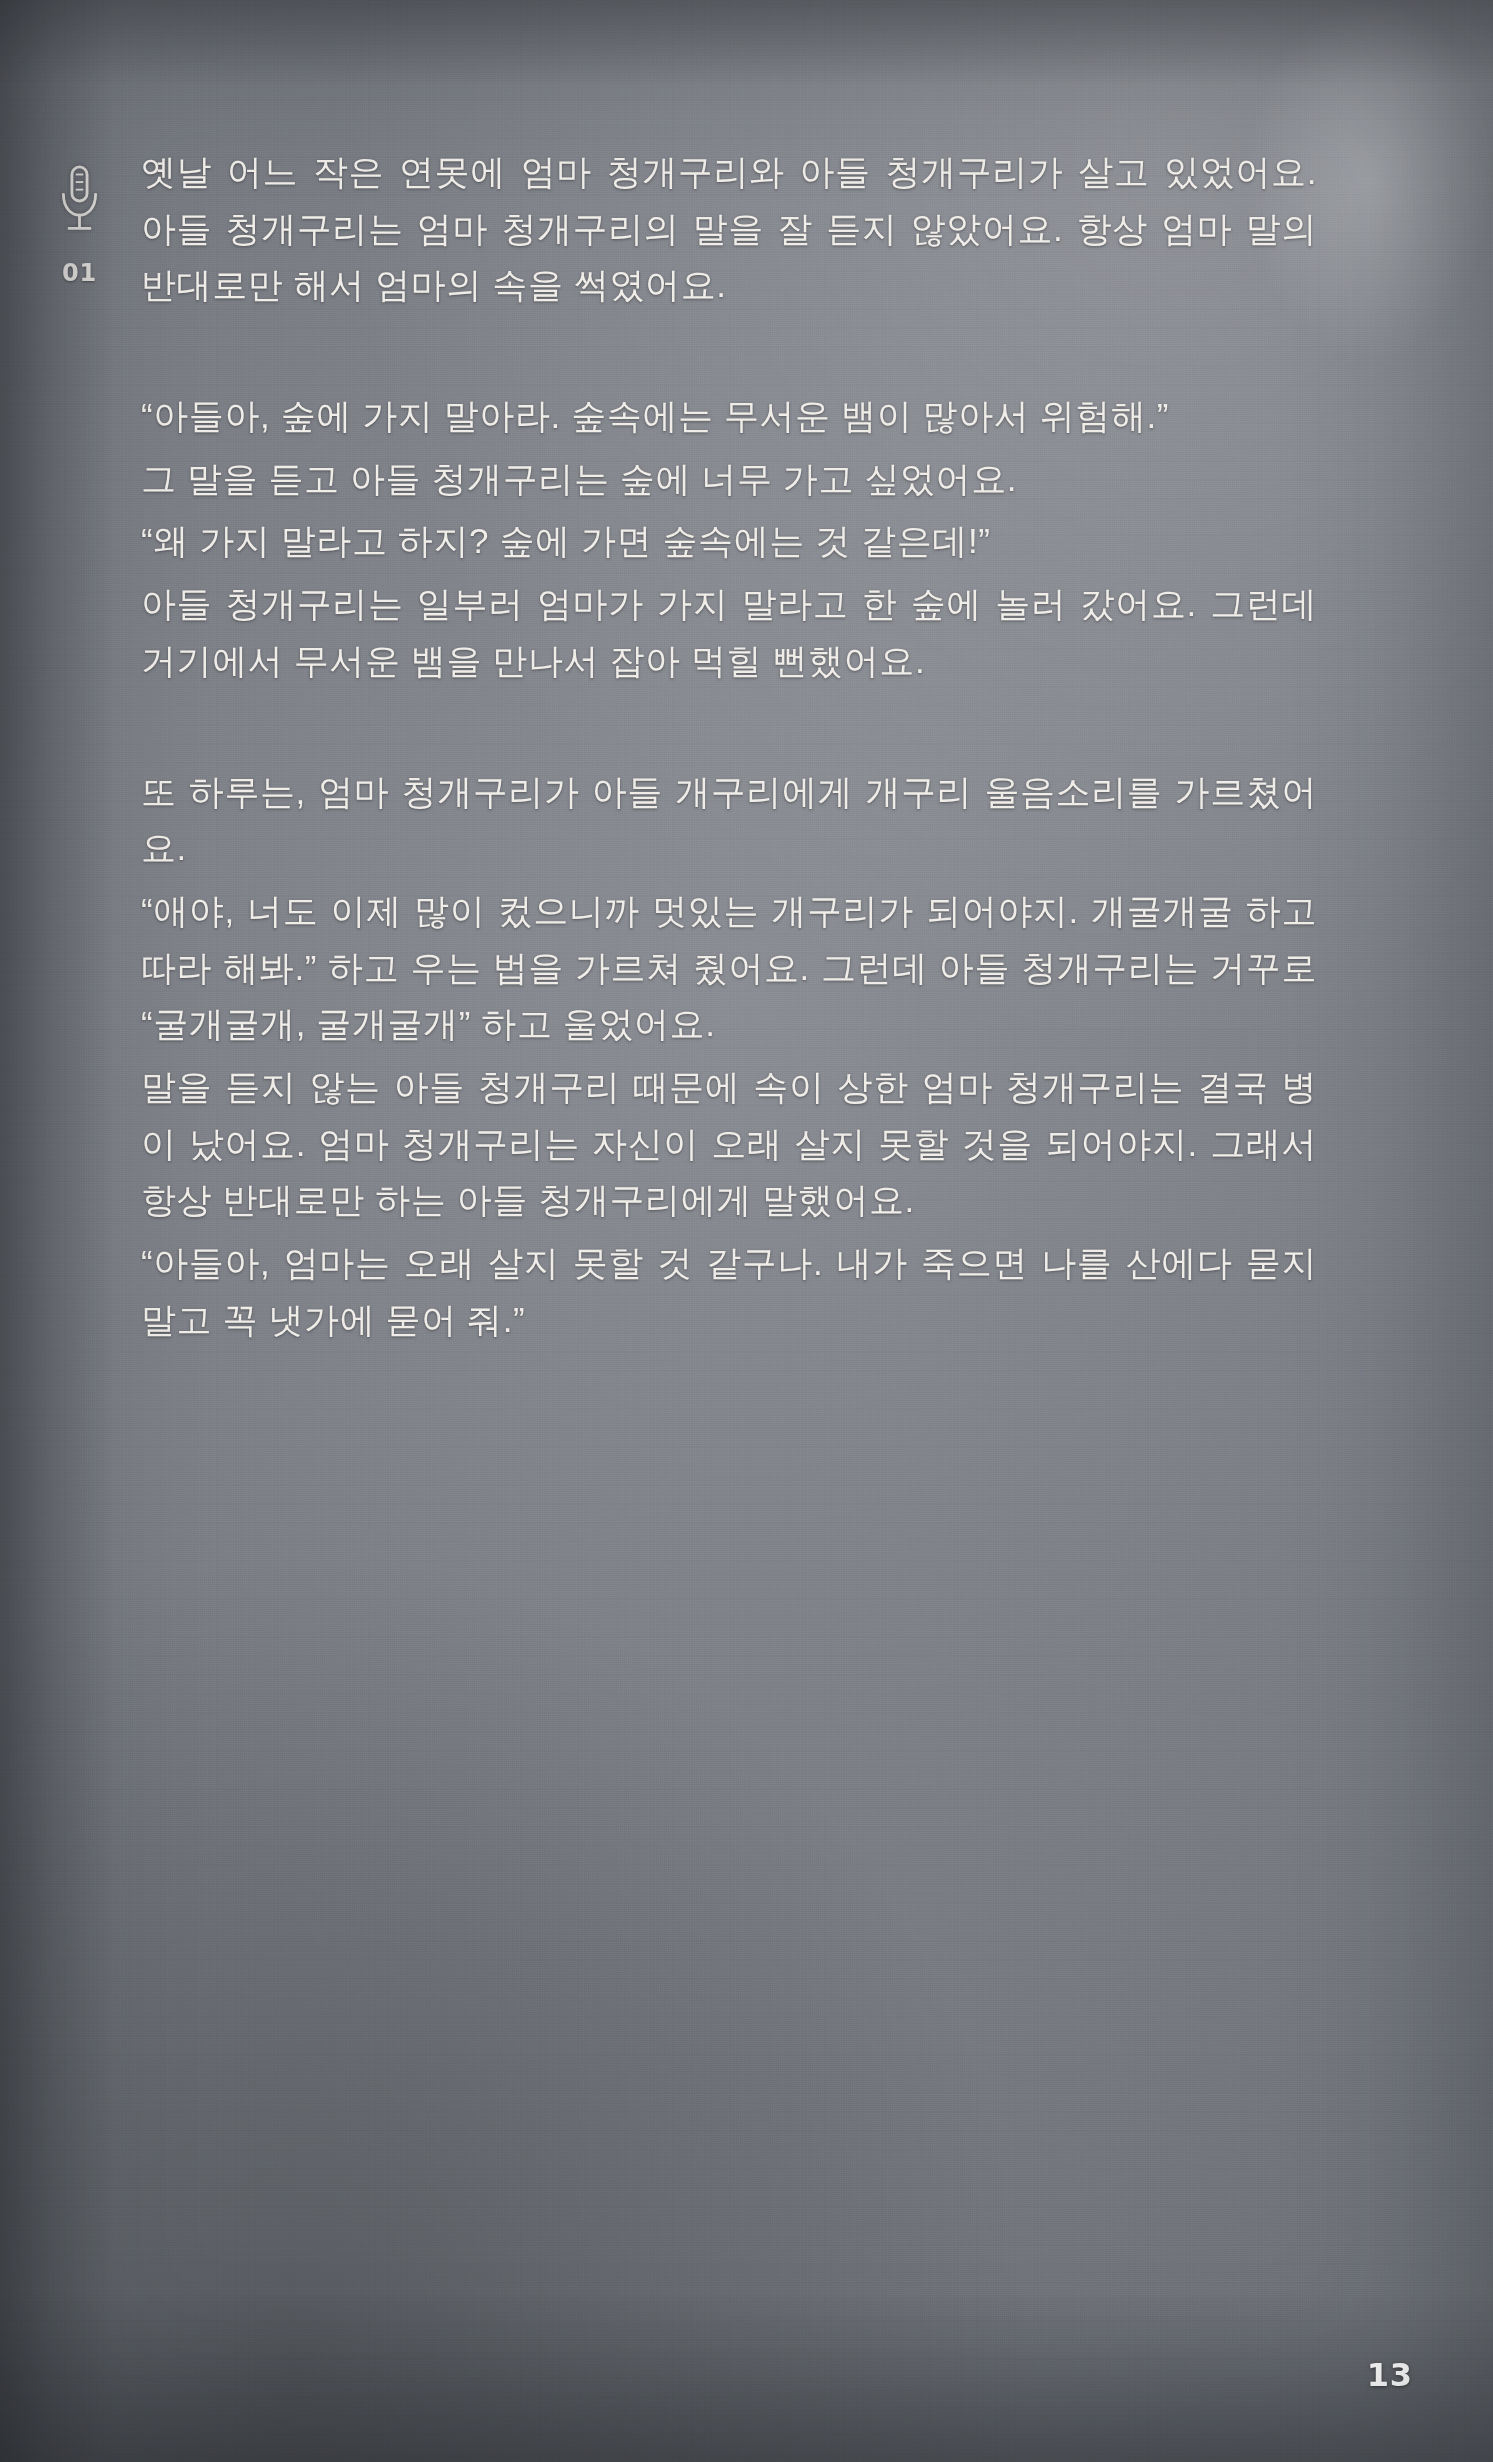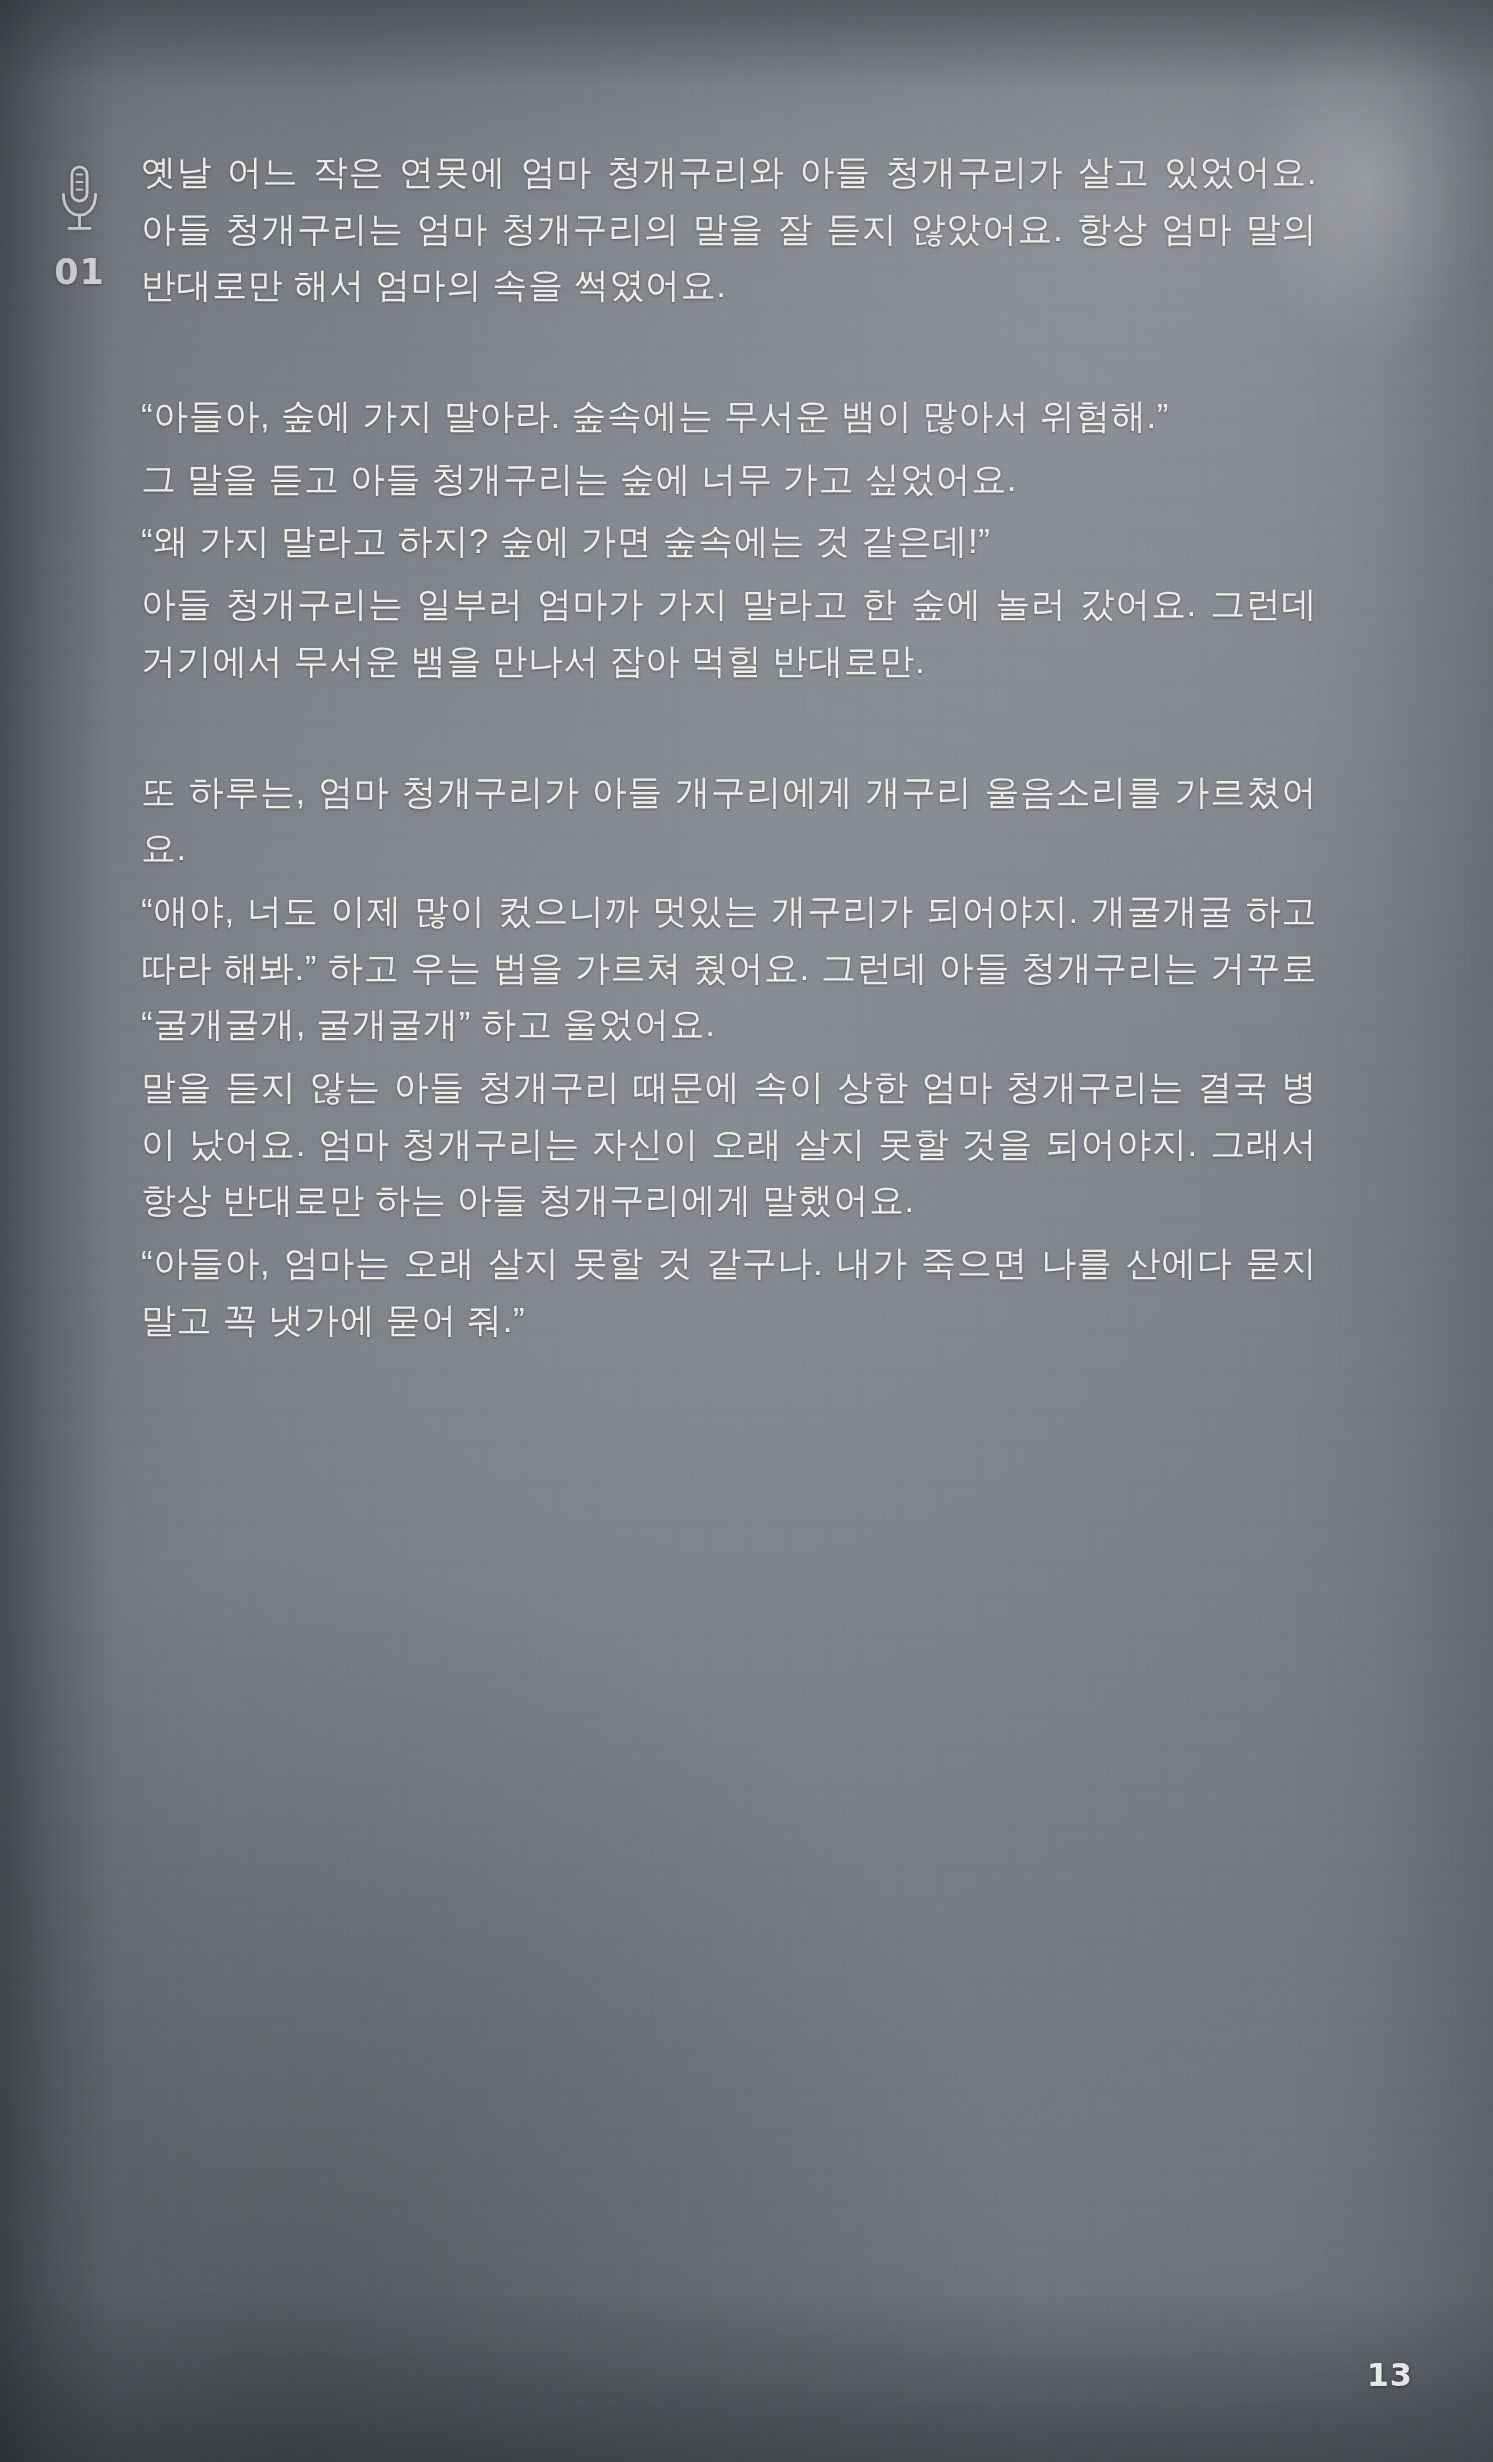--- a/index.html
+++ b/index.html
@@ -75,23 +75,23 @@
     text-align: center;
     color: #e9e6e2;
     opacity: 0.88;
   }
   .mic-icon svg {
     display: block;
     margin: 0 auto;
     filter: drop-shadow(0 0.9px 1.9px rgba(0,0,0,0.35));
   }
   .track-number {
-    margin-top: 13px;
+    margin-top: 20px;
     font-family: "DejaVu Sans", sans-serif;
-    font-size: 35px;
+    font-size: 24px;
     font-weight: 700;
     letter-spacing: 0.9px;
     color: #ece9e5;
     text-shadow: 0 0.9px 2.8px rgba(0,0,0,0.45);
   }
 
   
   .text-column {
     position: absolute;
     left: 141px;
@@ -163,21 +163,21 @@
 
   <div class="text-column">
 
     <p class="para">옛날 어느 작은 연못에 엄마 청개구리와 아들 청개구리가 살고 있었어요. 아들 청개구리는 엄마 청개구리의 말을 잘 듣지 않았어요. 항상 엄마 말의 반대로만 해서 엄마의 속을 썩였어요.</p>
 
     <div class="block-gap"></div>
 
     <p class="para">“아들아, 숲에 가지 말아라. 숲속에는 무서운 뱀이 많아서 위험해.”</p>
     <p class="para para-narrow">그 말을 듣고 아들 청개구리는 숲에 너무 가고 싶었어요.</p>
     <p class="para para-narrow">“왜 가지 말라고 하지? 숲에 가면 숲속에는 것 같은데!”</p>
-    <p class="para">아들 청개구리는 일부러 엄마가 가지 말라고 한 숲에 놀러 갔어요. 그런데 거기에서 무서운 뱀을 만나서 잡아 먹힐 반대로만.</p>
+    <p class="para">아들 청개구리는 일부러 엄마가 가지 말라고 한 숲에 놀러 갔어요. 그런데 거기에서 무서운 뱀을 만나서 잡아 먹힐 뻔했어요.</p>
 
     <div class="block-gap"></div>
 
     <p class="para">또 하루는, 엄마 청개구리가 아들 개구리에게 개구리 울음소리를 가르쳤어요.</p>
     <p class="para">“애야, 너도 이제 많이 컸으니까 멋있는 개구리가 되어야지. 개굴개굴 하고 따라 해봐.” 하고 우는 법을 가르쳐 줬어요. 그런데 아들 청개구리는 거꾸로 “굴개굴개, 굴개굴개” 하고 울었어요.</p>
     <p class="para">말을 듣지 않는 아들 청개구리 때문에 속이 상한 엄마 청개구리는 결국 병이 났어요. 엄마 청개구리는 자신이 오래 살지 못할 것을 되어야지. 그래서 항상 반대로만 하는 아들 청개구리에게 말했어요.</p>
     <p class="para">“아들아, 엄마는 오래 살지 못할 것 같구나. 내가 죽으면 나를 산에다 묻지말고 꼭 냇가에 묻어 줘.”</p>
 
   </div>
 

